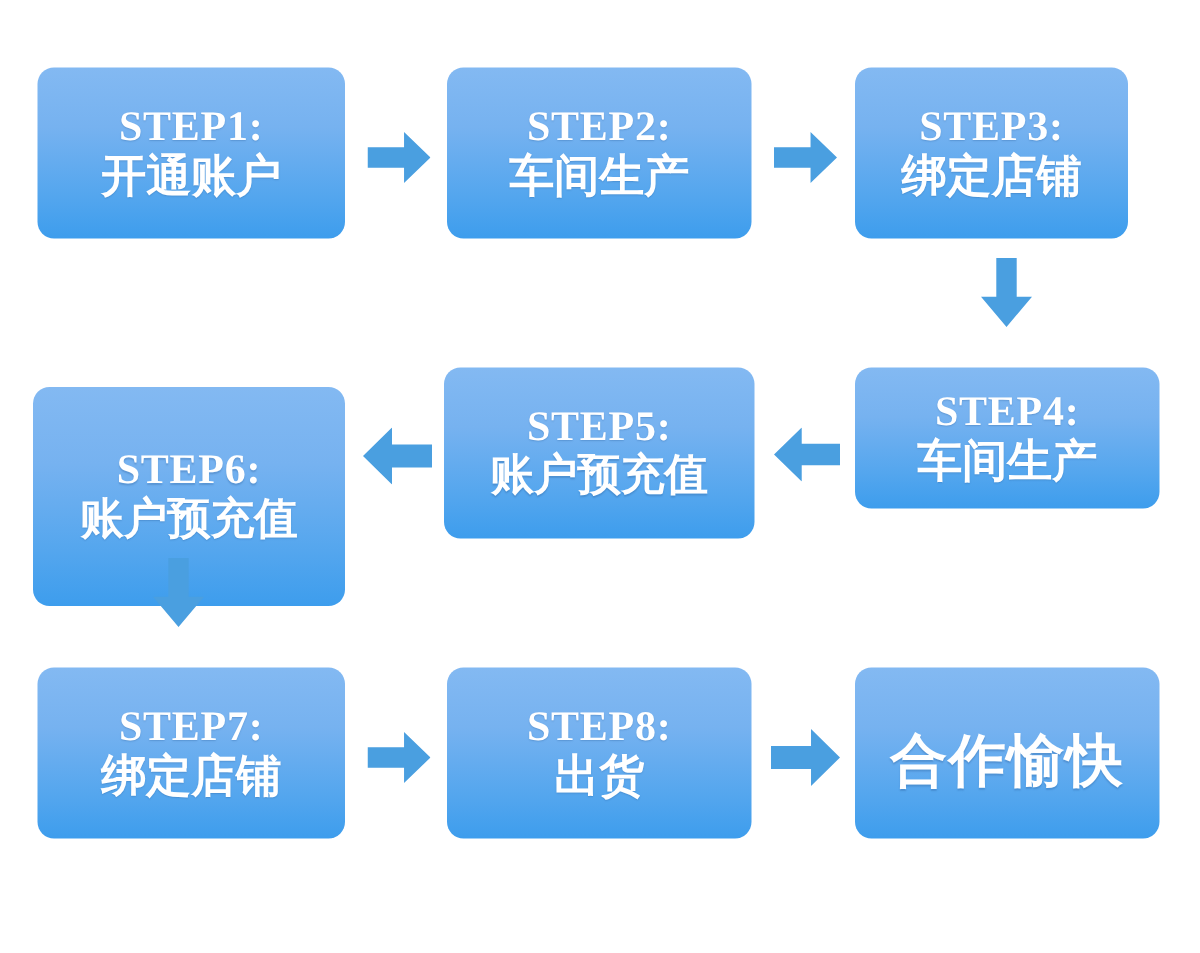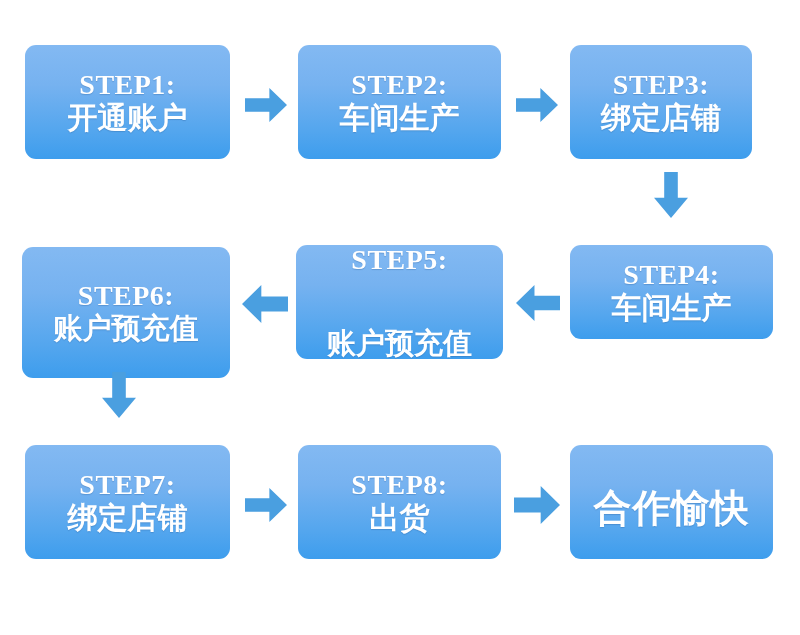--- a/index.html
+++ b/index.html
@@ -68,25 +68,25 @@
       <div class="step-text">开通账户</div>
     </div>
     <div class="step-box" style="left: 298px; top: 45px; width: 203px; height: 114px;">
       <div class="step-label">STEP2:</div>
       <div class="step-text">车间生产</div>
     </div>
     <div class="step-box" style="left: 570px; top: 45px; width: 182px; height: 114px;">
       <div class="step-label">STEP3:</div>
       <div class="step-text">绑定店铺</div>
     </div>
-    <div class="step-box" style="left: 22px; top: 247px; width: 208px; height: 131px;">
+    <div class="step-box" style="left: 22px; top: 258px; width: 208px; height: 146px;">
       <div class="step-label">STEP6:</div>
       <div class="step-text wide">账户预充值</div>
     </div>
-    <div class="step-box" style="left: 296px; top: 245px; width: 207px; height: 114px; justify-content: space-between;">
+    <div class="step-box" style="left: 296px; top: 245px; width: 207px; height: 114px;">
       <div class="step-label">STEP5:</div>
       <div class="step-text wide">账户预充值</div>
     </div>
     <div class="step-box" style="left: 570px; top: 245px; width: 203px; height: 94px;">
       <div class="step-label">STEP4:</div>
       <div class="step-text">车间生产</div>
     </div>
     <div class="step-box" style="left: 25px; top: 445px; width: 205px; height: 114px;">
       <div class="step-label">STEP7:</div>
       <div class="step-text">绑定店铺</div>

